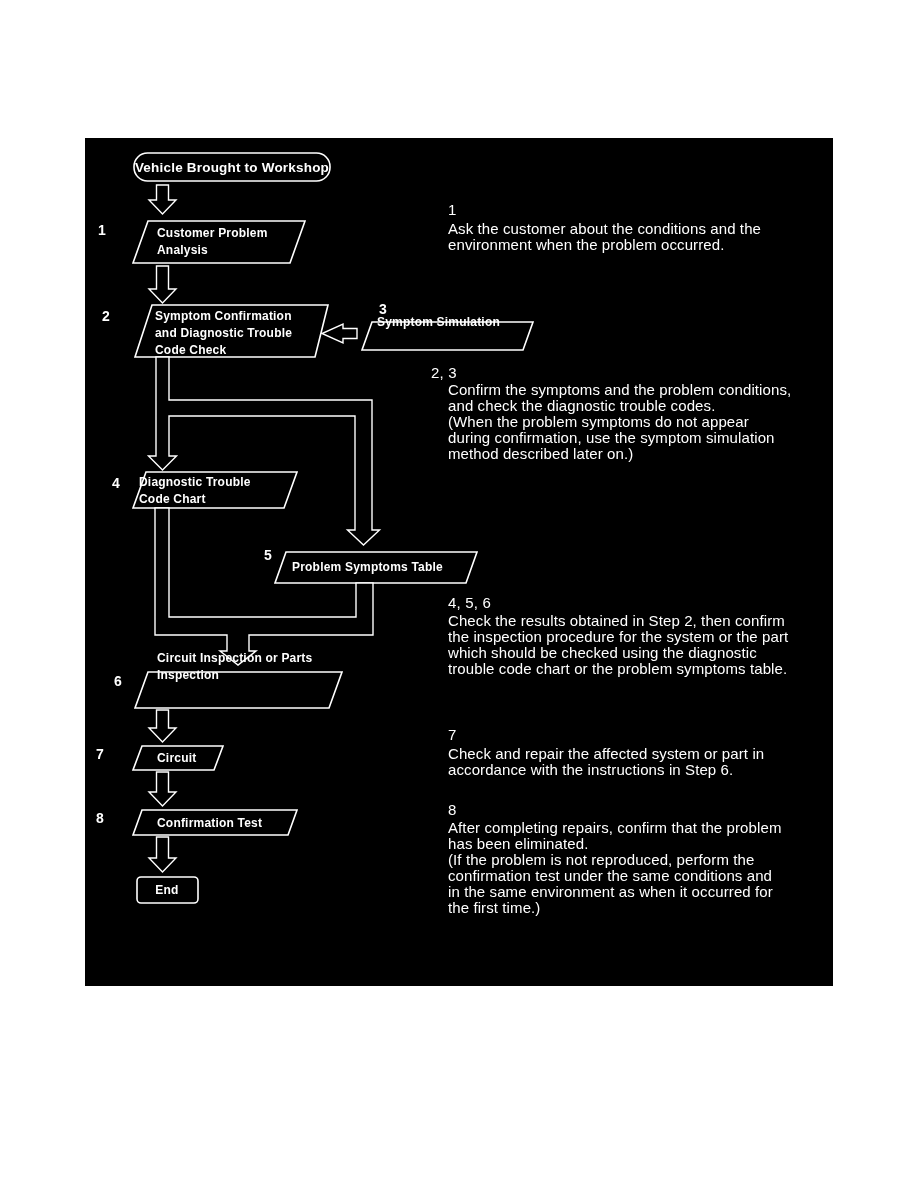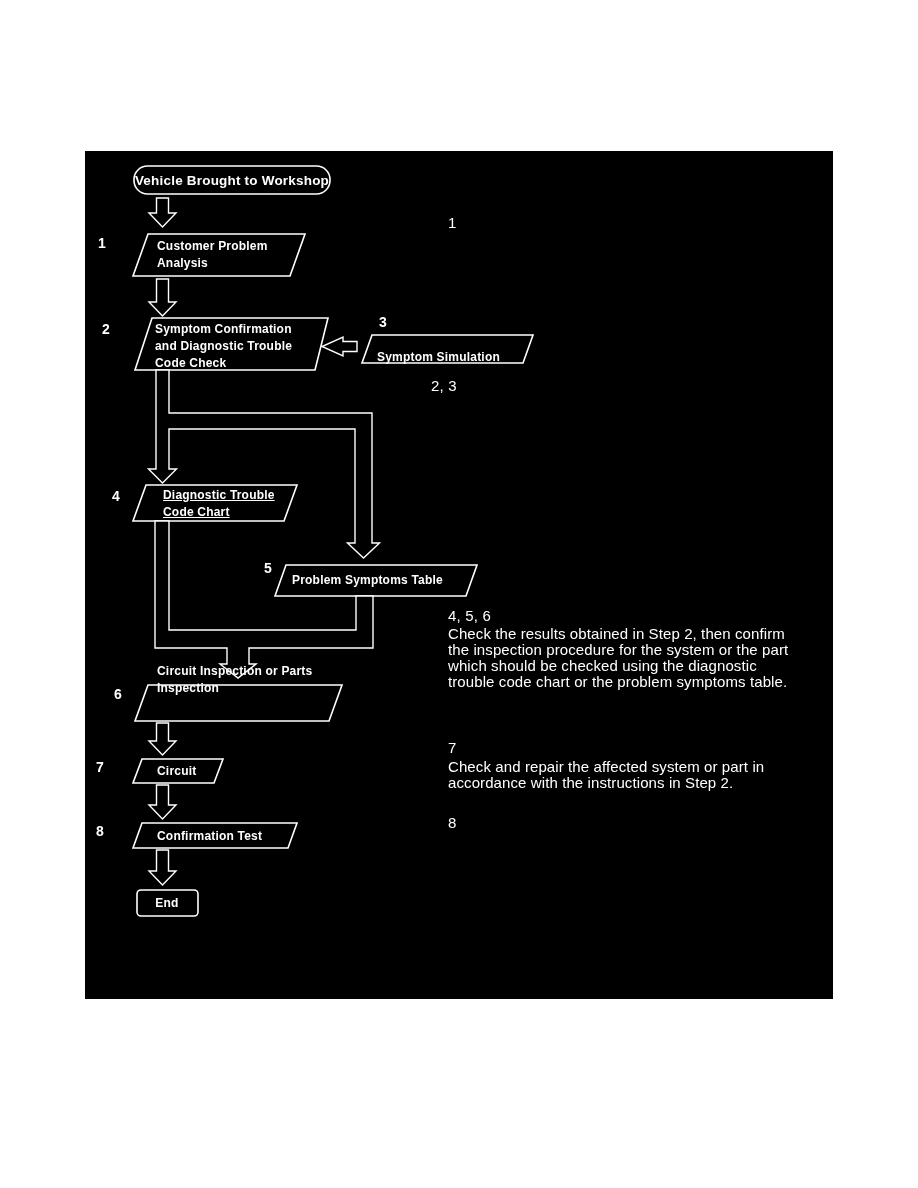--- a/index.html
+++ b/index.html
@@ -9,21 +9,20 @@
   }
   *{margin:0;padding:0;box-sizing:border-box;}
   html,body{background:var(--page-bg);}
   body{
     width:918px;height:1188px;position:relative;overflow:hidden;
     font-family:"Liberation Sans", sans-serif;
   }
   .panel{
     position:absolute;left:85px;top:138px;width:748px;height:848px;
     background:var(--panel-bg);
-    margin-top:13px;
   }
   .panel svg{position:absolute;left:0;top:0;}
   .shape{fill:var(--panel-bg);stroke:var(--ink);stroke-width:1.6;}
   .conn{fill:var(--panel-bg);stroke:var(--ink);stroke-width:1.4;}
   .txt{
     position:absolute;color:var(--ink);white-space:pre-line;
   }
   .node-label{
     font-size:12px;font-weight:700;line-height:17px;letter-spacing:.2px;
   }
@@ -89,50 +88,63 @@
   <div class="txt step-num" style="left:13px;top:85px;">1</div>
   <div class="txt node-label" style="left:72px;top:87px;">Customer Problem
 Analysis</div>
 
   <div class="txt step-num" style="left:17px;top:171px;">2</div>
   <div class="txt node-label" style="left:70px;top:170px;">Symptom Confirmation
 and Diagnostic Trouble
 Code Check</div>
 
   <div class="txt step-num" style="left:294px;top:164px;">3</div>
-  <div class="txt node-label" style="left:292px;top:198px;">Symptom Simulation</div>
+  <div class="txt node-label" style="left:292px;top:176px;">Symptom Simulation</div>
 
   <div class="txt step-num" style="left:27px;top:338px;">4</div>
-  <div class="txt node-label" style="left:78px;top:336px;text-decoration:underline;">Diagnostic Trouble
+  <div class="txt node-label" style="left:54px;top:336px;">Diagnostic Trouble
 Code Chart</div>
 
   <div class="txt step-num" style="left:179px;top:410px;">5</div>
   <div class="txt node-label" style="left:207px;top:421px;">Problem Symptoms Table</div>
 
   <div class="txt step-num" style="left:29px;top:536px;">6</div>
   <div class="txt node-label" style="left:72px;top:512px;">Circuit Inspection or Parts
 Inspection</div>
 
   <div class="txt step-num" style="left:11px;top:609px;">7</div>
   <div class="txt node-label" style="left:72px;top:612px;">Circuit</div>
 
   <div class="txt step-num" style="left:11px;top:673px;">8</div>
   <div class="txt node-label" style="left:72px;top:677px;">Confirmation Test</div>
 
   <div class="txt node-label ctr" style="left:52px;top:744px;width:60px;">End</div>
 
   <div class="txt note-label" style="left:363px;top:64px;">1</div>
+  <div class="txt note-body" style="left:363px;top:83px;">Ask the customer about the conditions and the
+environment when the problem occurred.</div>
 
   <div class="txt note-label" style="left:346px;top:227px;">2, 3</div>
+  <div class="txt note-body" style="left:363px;top:244px;">Confirm the symptoms and the problem conditions,
+and check the diagnostic trouble codes.
+(When the problem symptoms do not appear
+during confirmation, use the symptom simulation
+method described later on.)</div>
 
   <div class="txt note-label" style="left:363px;top:457px;">4, 5, 6</div>
   <div class="txt note-body" style="left:363px;top:475px;">Check the results obtained in Step 2, then confirm
 the inspection procedure for the system or the part
 which should be checked using the diagnostic
 trouble code chart or the problem symptoms table.</div>
 
   <div class="txt note-label" style="left:363px;top:589px;">7</div>
   <div class="txt note-body" style="left:363px;top:608px;">Check and repair the affected system or part in
-accordance with the instructions in Step 2.</div>
+accordance with the instructions in Step 6.</div>
 
   <div class="txt note-label" style="left:363px;top:664px;">8</div>
+  <div class="txt note-body" style="left:363px;top:682px;">After completing repairs, confirm that the problem
+has been eliminated.
+(If the problem is not reproduced, perform the
+confirmation test under the same conditions and
+in the same environment as when it occurred for
+the first time.)</div>
 
 </div>
 
 </body></html>

